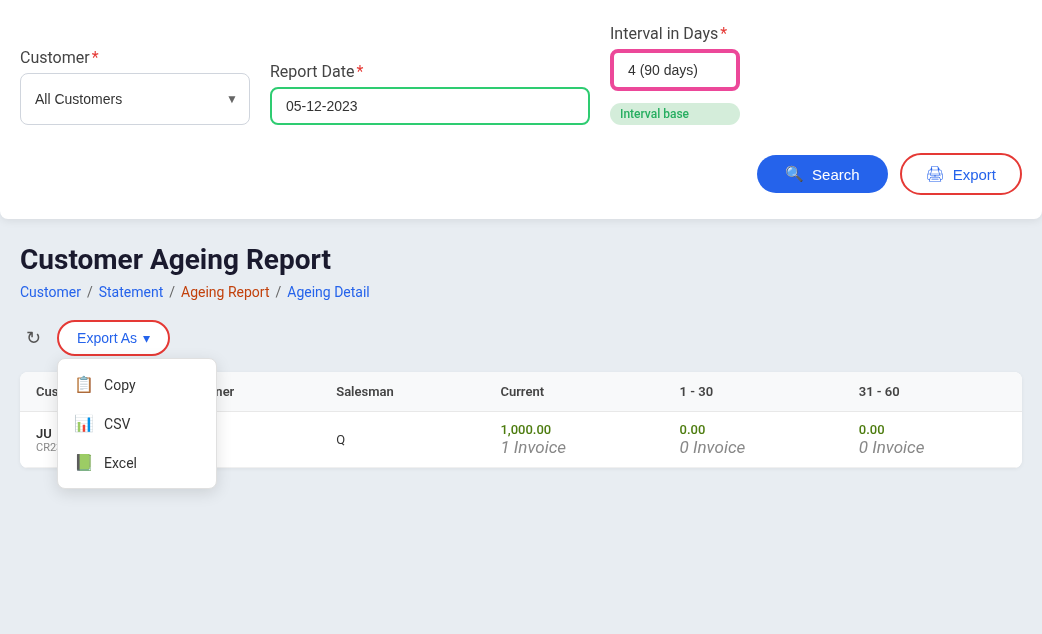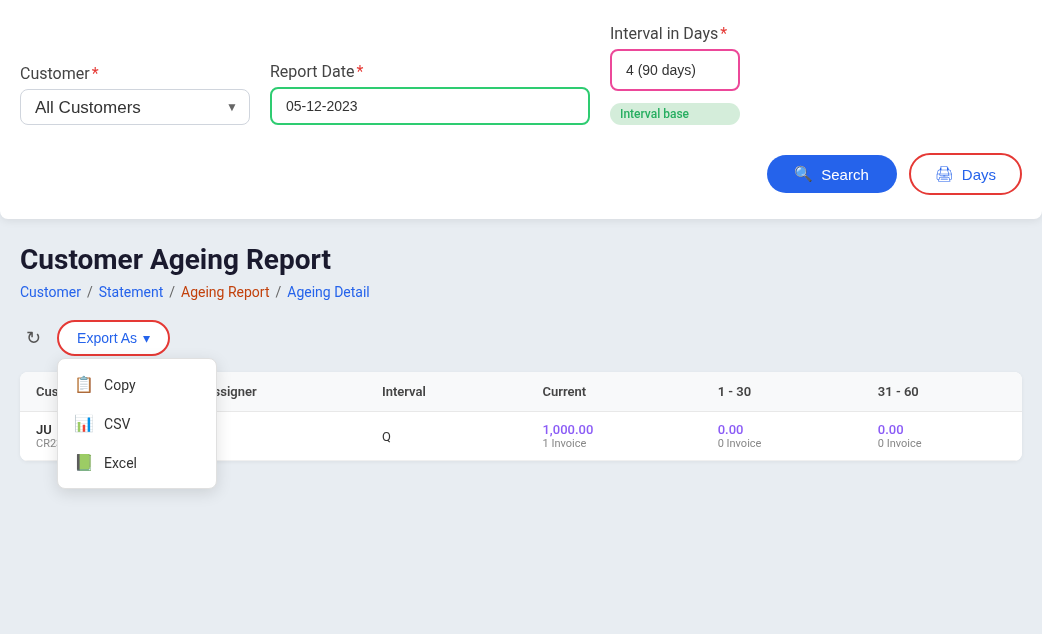--- a/index.html
+++ b/index.html
@@ -39,25 +39,25 @@
       margin-left: 2px;
     }
 
     .select-wrapper {
       position: relative;
       width: 230px;
     }
 
     .select-wrapper select {
       width: 100%;
-      height: 36px;
+      height: 52px;
       border: 1px solid #d0d5dd;
       border-radius: 8px;
       padding: 0 36px 0 14px;
-      font-size: 17px;
+      font-size: 14px;
       color: #333;
       background: #fff;
       appearance: none;
       cursor: pointer;
     }
 
     .select-arrow {
       position: absolute;
       right: 12px;
       top: 50%;
@@ -75,21 +75,21 @@
       padding: 0 14px;
       font-size: 14px;
       color: #333;
       background: #fff;
       outline: none;
     }
 
     .interval-input {
       width: 130px;
       height: 42px;
-      border: 2px solid #ec4899;
+      border: 4px solid #ec4899;
       border-radius: 8px;
       padding: 0 14px;
       font-size: 14px;
       color: #333;
       background: #fff;
       outline: none;
     }
 
     .action-row {
       display: flex;
@@ -260,26 +260,27 @@
     }
 
     .data-table td {
       padding: 10px 16px;
       font-size: 13px;
       color: #333;
       border-bottom: 1px solid #f0f0f0;
     }
 
     .data-table .sub-text {
-      font-size: 11px;
+      font-size: 17px;
       color: #888;
+      font-style: italic;
     }
 
     .amount-blue {
-      color: #8b5cf6;
+      color: #4d7c0f;
       font-weight: 500;
     }
 
     .customer-code {
       font-size: 11px;
       color: #888;
       display: block;
     }
 
     .row-highlight {
@@ -334,21 +335,21 @@
     </div>
   </div>
 
   <div class="action-row">
     <button class="btn-search">
       <span>🔍</span>
       <span>Search</span>
     </button>
     <button class="btn-print">
       <span>🖨</span>
-      <span>Days</span>
+      <span>Export</span>
     </button>
   </div>
 </div>
 
 <div class="main-content">
   <h1 class="page-title">Customer Ageing Report</h1>
 
   <nav class="breadcrumb">
     <a class="breadcrumb-link">Customer</a>
     <span class="breadcrumb-sep">/</span>
@@ -384,21 +385,21 @@
       </div>
     </div>
   </div>
 
   <div class="table-container">
     <table class="data-table">
       <thead>
         <tr>
           <th>Cus</th>
           <th>Assigner</th>
-          <th>Interval</th>
+          <th>Salesman</th>
           <th>Current</th>
           <th>1 - 30</th>
           <th>31 - 60</th>
         </tr>
       </thead>
       <tbody>
         <tr class="row-highlight">
           <td>
             <span style="font-weight:600;">JU</span>
             <span class="customer-code">CR2302-1</span>

